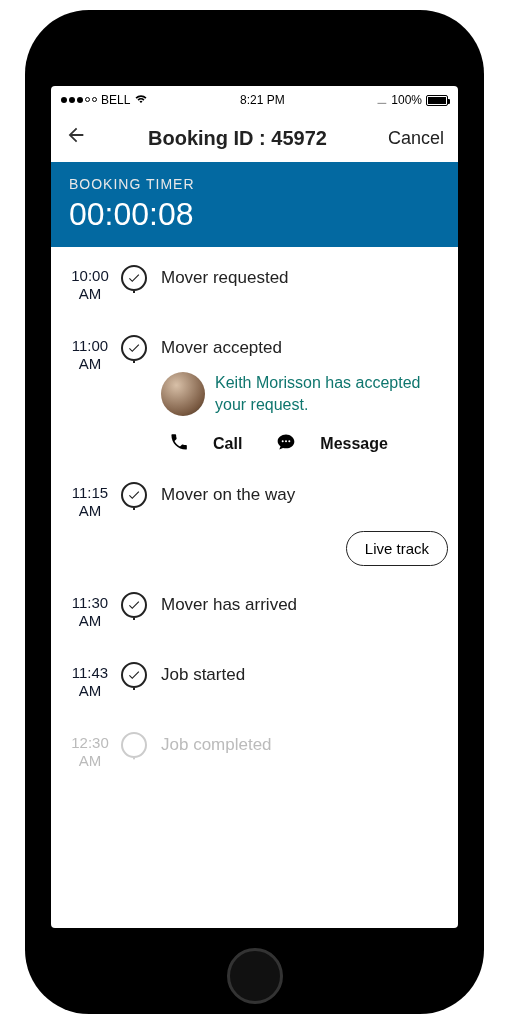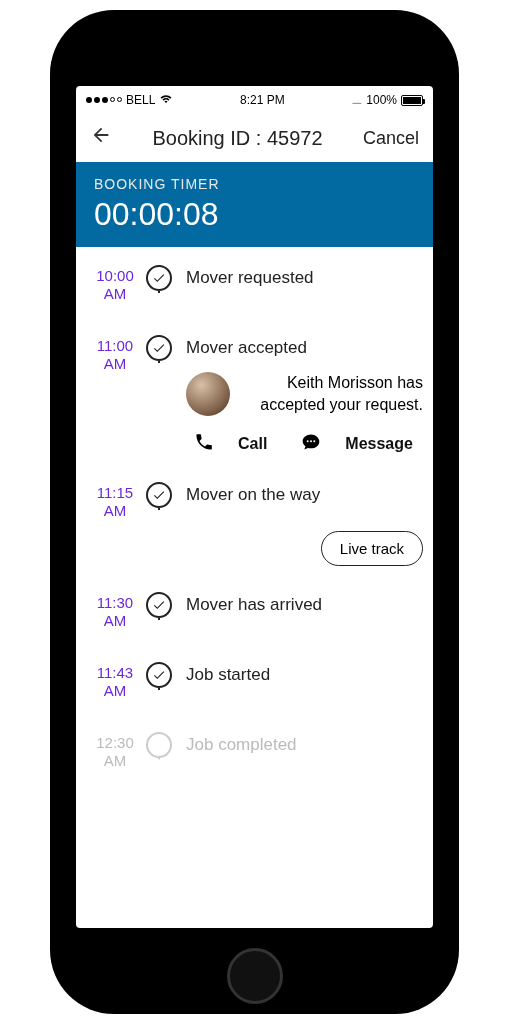--- a/index.html
+++ b/index.html
@@ -4,21 +4,21 @@
 <style>
   * { margin: 0; padding: 0; box-sizing: border-box; }
   body {
     font-family: -apple-system, BlinkMacSystemFont, "Segoe UI", Arial, sans-serif;
     background: #fff;
     display: flex;
     justify-content: center;
     padding: 10px;
   }
   .phone-frame {
-    width: 409px;
+    width: 459px;
     height: 1004px;
     background: #000;
     border-radius: 64px;
     padding: 16px;
     position: relative;
   }
   .phone-inner {
     width: 100%;
     height: 100%;
     background: #000;
@@ -77,21 +77,21 @@
   .battery::after { content:""; position:absolute; right:-3px; top:3px; width:2px; height:5px; background:#000; border-radius:0 1px 1px 0;}
   .battery-fill { position:absolute; left:1px; top:1px; bottom:1px; right:1px; background:#000; }
   .nav-bar {
     height: 48px;
     display: flex;
     align-items: center;
     justify-content: space-between;
     padding: 0 14px;
   }
   .back-arrow { font-size:22px; color:#333; cursor:pointer; }
-  .nav-title { font-size:20px; font-weight:400; color:#222; }
+  .nav-title { font-size:20px; font-weight:700; color:#222; }
   .cancel { font-size:18px; color:#222; }
   .timer-bar {
     background: #0369a1;
     color: #fff;
     padding: 14px 18px;
   }
   .timer-label { font-size:14px; letter-spacing:1px; color:#e8e8e8; }
   .timer-value { font-size:32px; font-weight:300; margin-top:4px; }
   .timeline {
     flex: 1;
@@ -102,21 +102,21 @@
   .row {
     display: flex;
     align-items: flex-start;
     position: relative;
     padding-bottom: 32px;
   }
   .time-col {
     width: 58px;
     text-align: center;
     font-size: 15px;
-    color: #6d28d9;
+    color: #0f172a;
     line-height: 1.2;
     padding-top: 2px;
   }
   .time-col.pending { color:#bbb; }
   .node-col {
     width: 30px;
     display: flex;
     justify-content: center;
     position: relative;
   }
@@ -151,21 +151,21 @@
     margin-top: 14px;
     display:flex;
     align-items:flex-start;
     gap:10px;
   }
   .avatar {
     width:44px; height:44px; border-radius:50%;
     background: radial-gradient(circle at 35% 30%, #d8c0a8 0%, #7a5a42 70%, #3a2a1a 100%);
     flex-shrink:0;
   }
-  .sub-text { font-size:16px; color:#000000; line-height:1.35;text-align:right; }
+  .sub-text { font-size:16px; color:#0f766e; line-height:1.35; }
   .actions {
     margin-top:16px;
     display:flex;
     gap:34px;
     padding-left: 8px;
   }
   .action {
     display:flex; align-items:center; gap:24px;
     font-size:16px; color:#111;font-weight:bold;
   }

